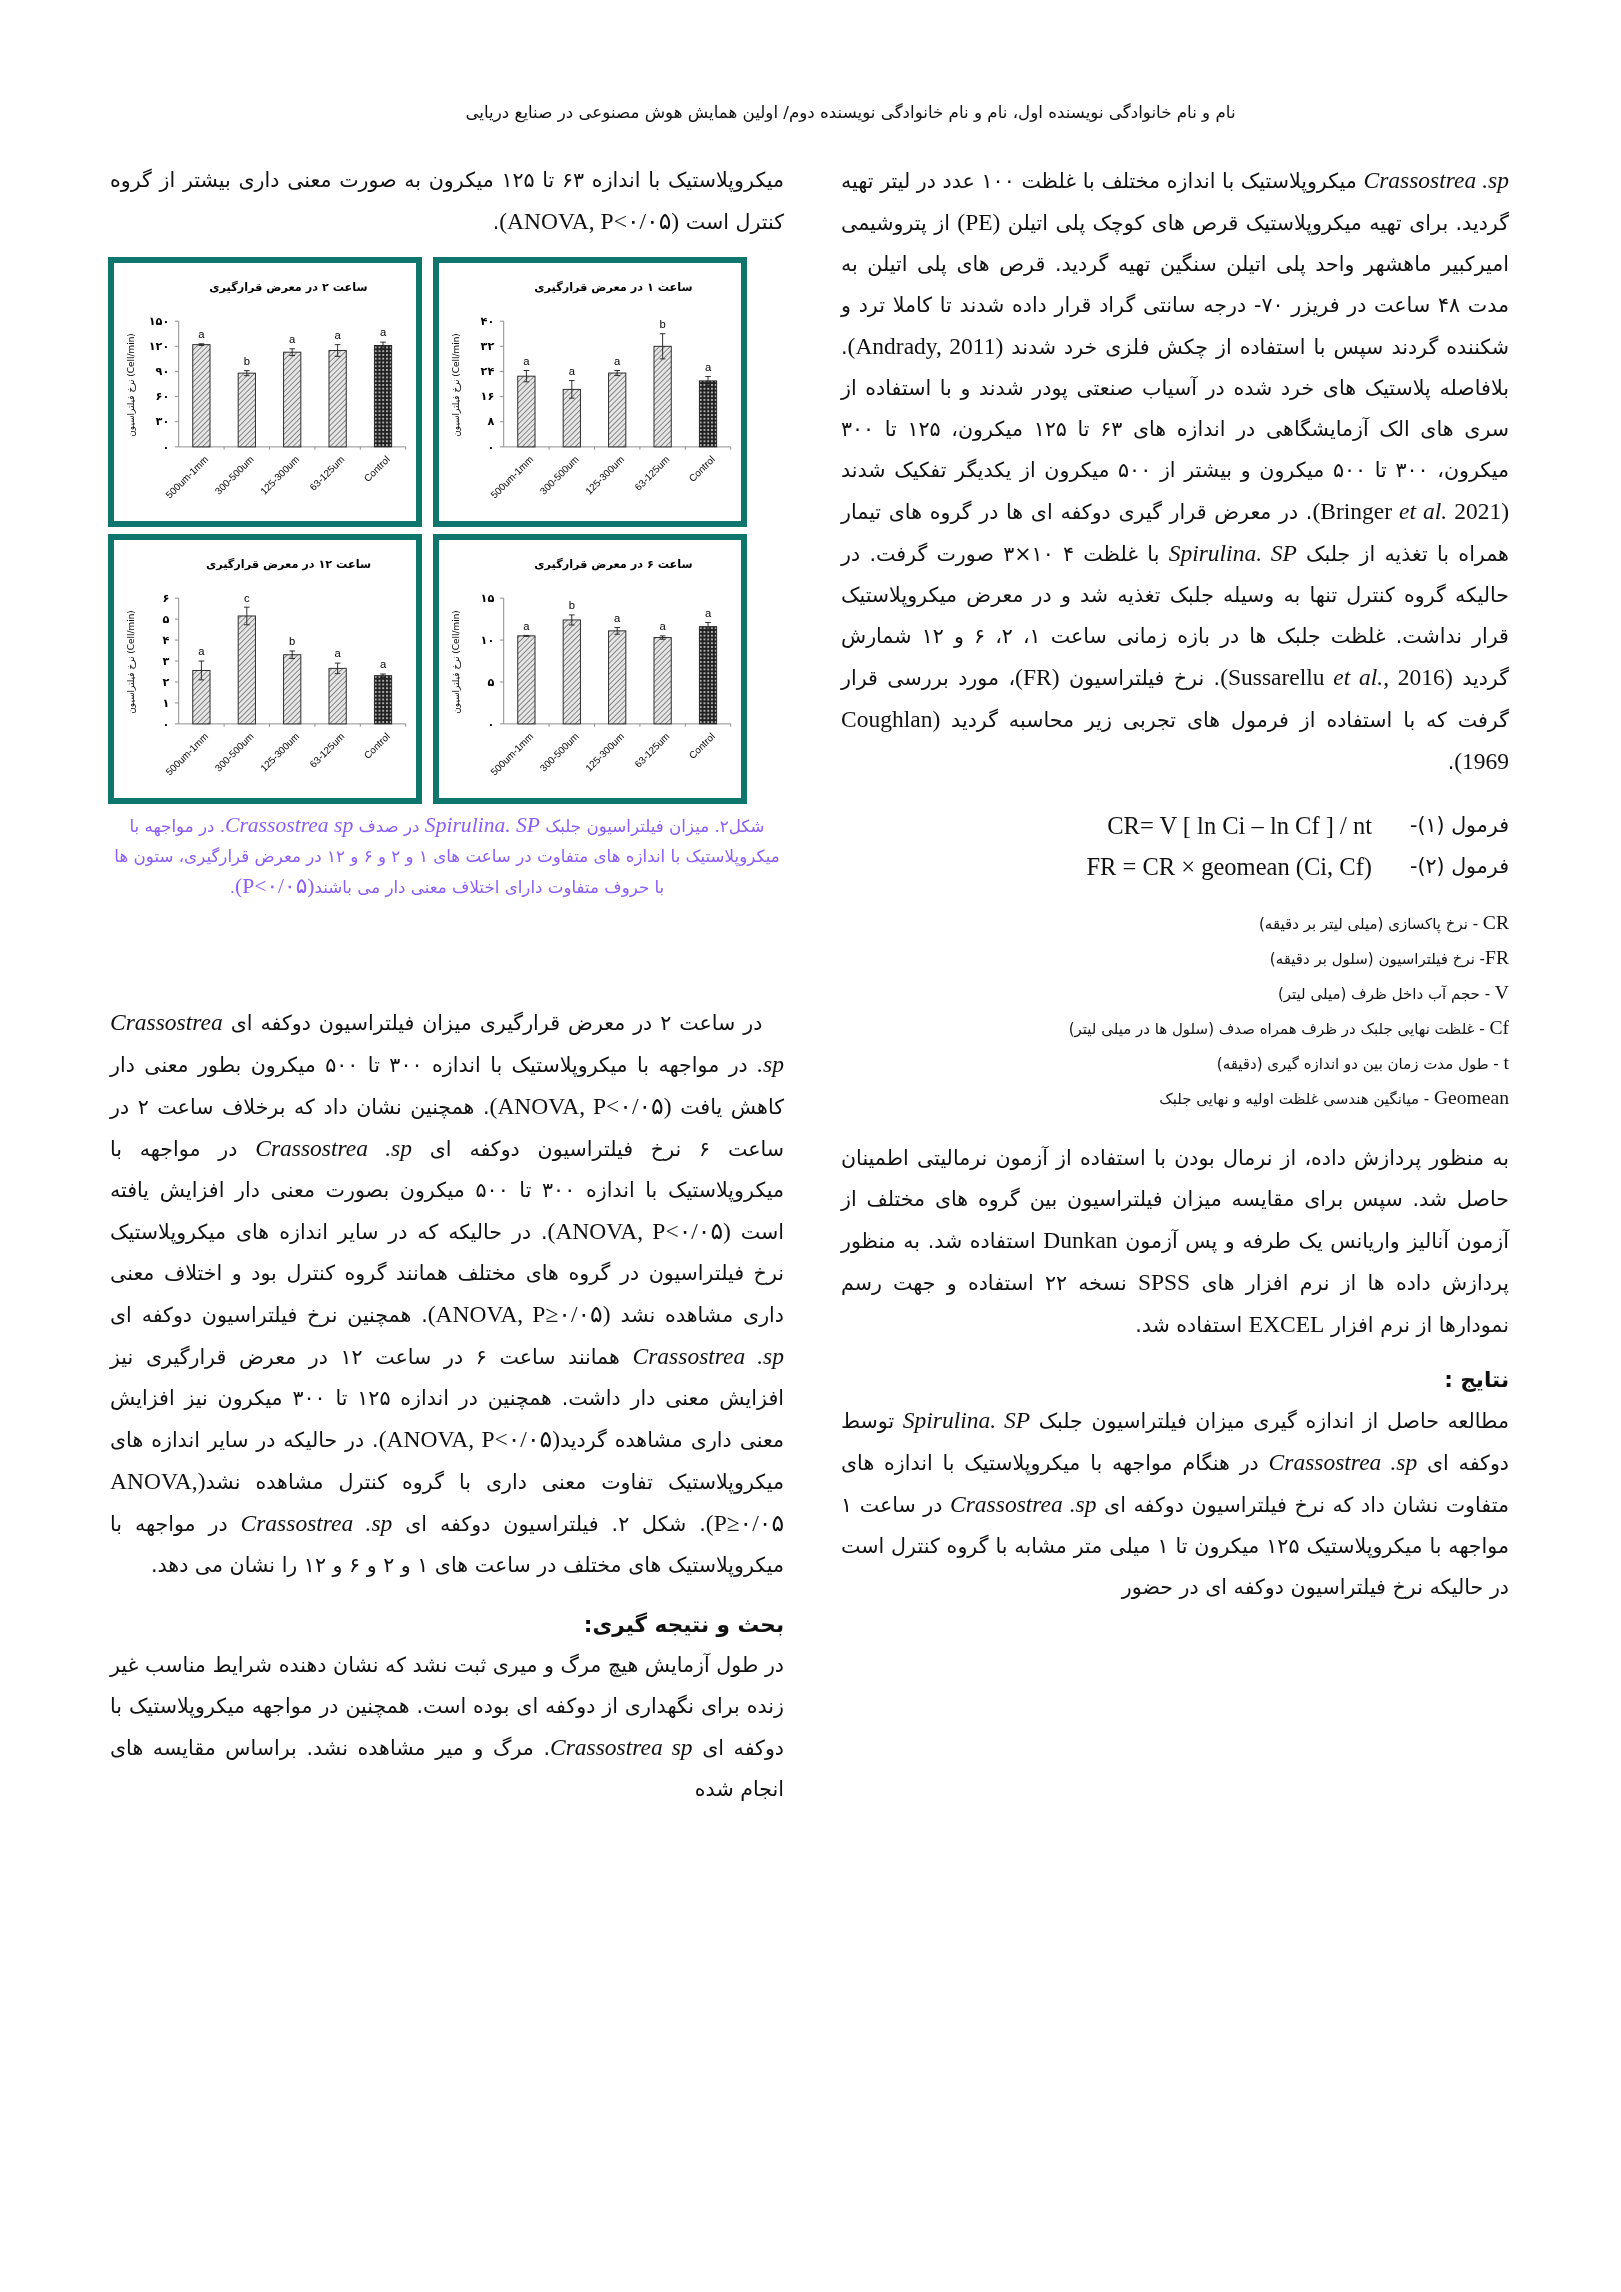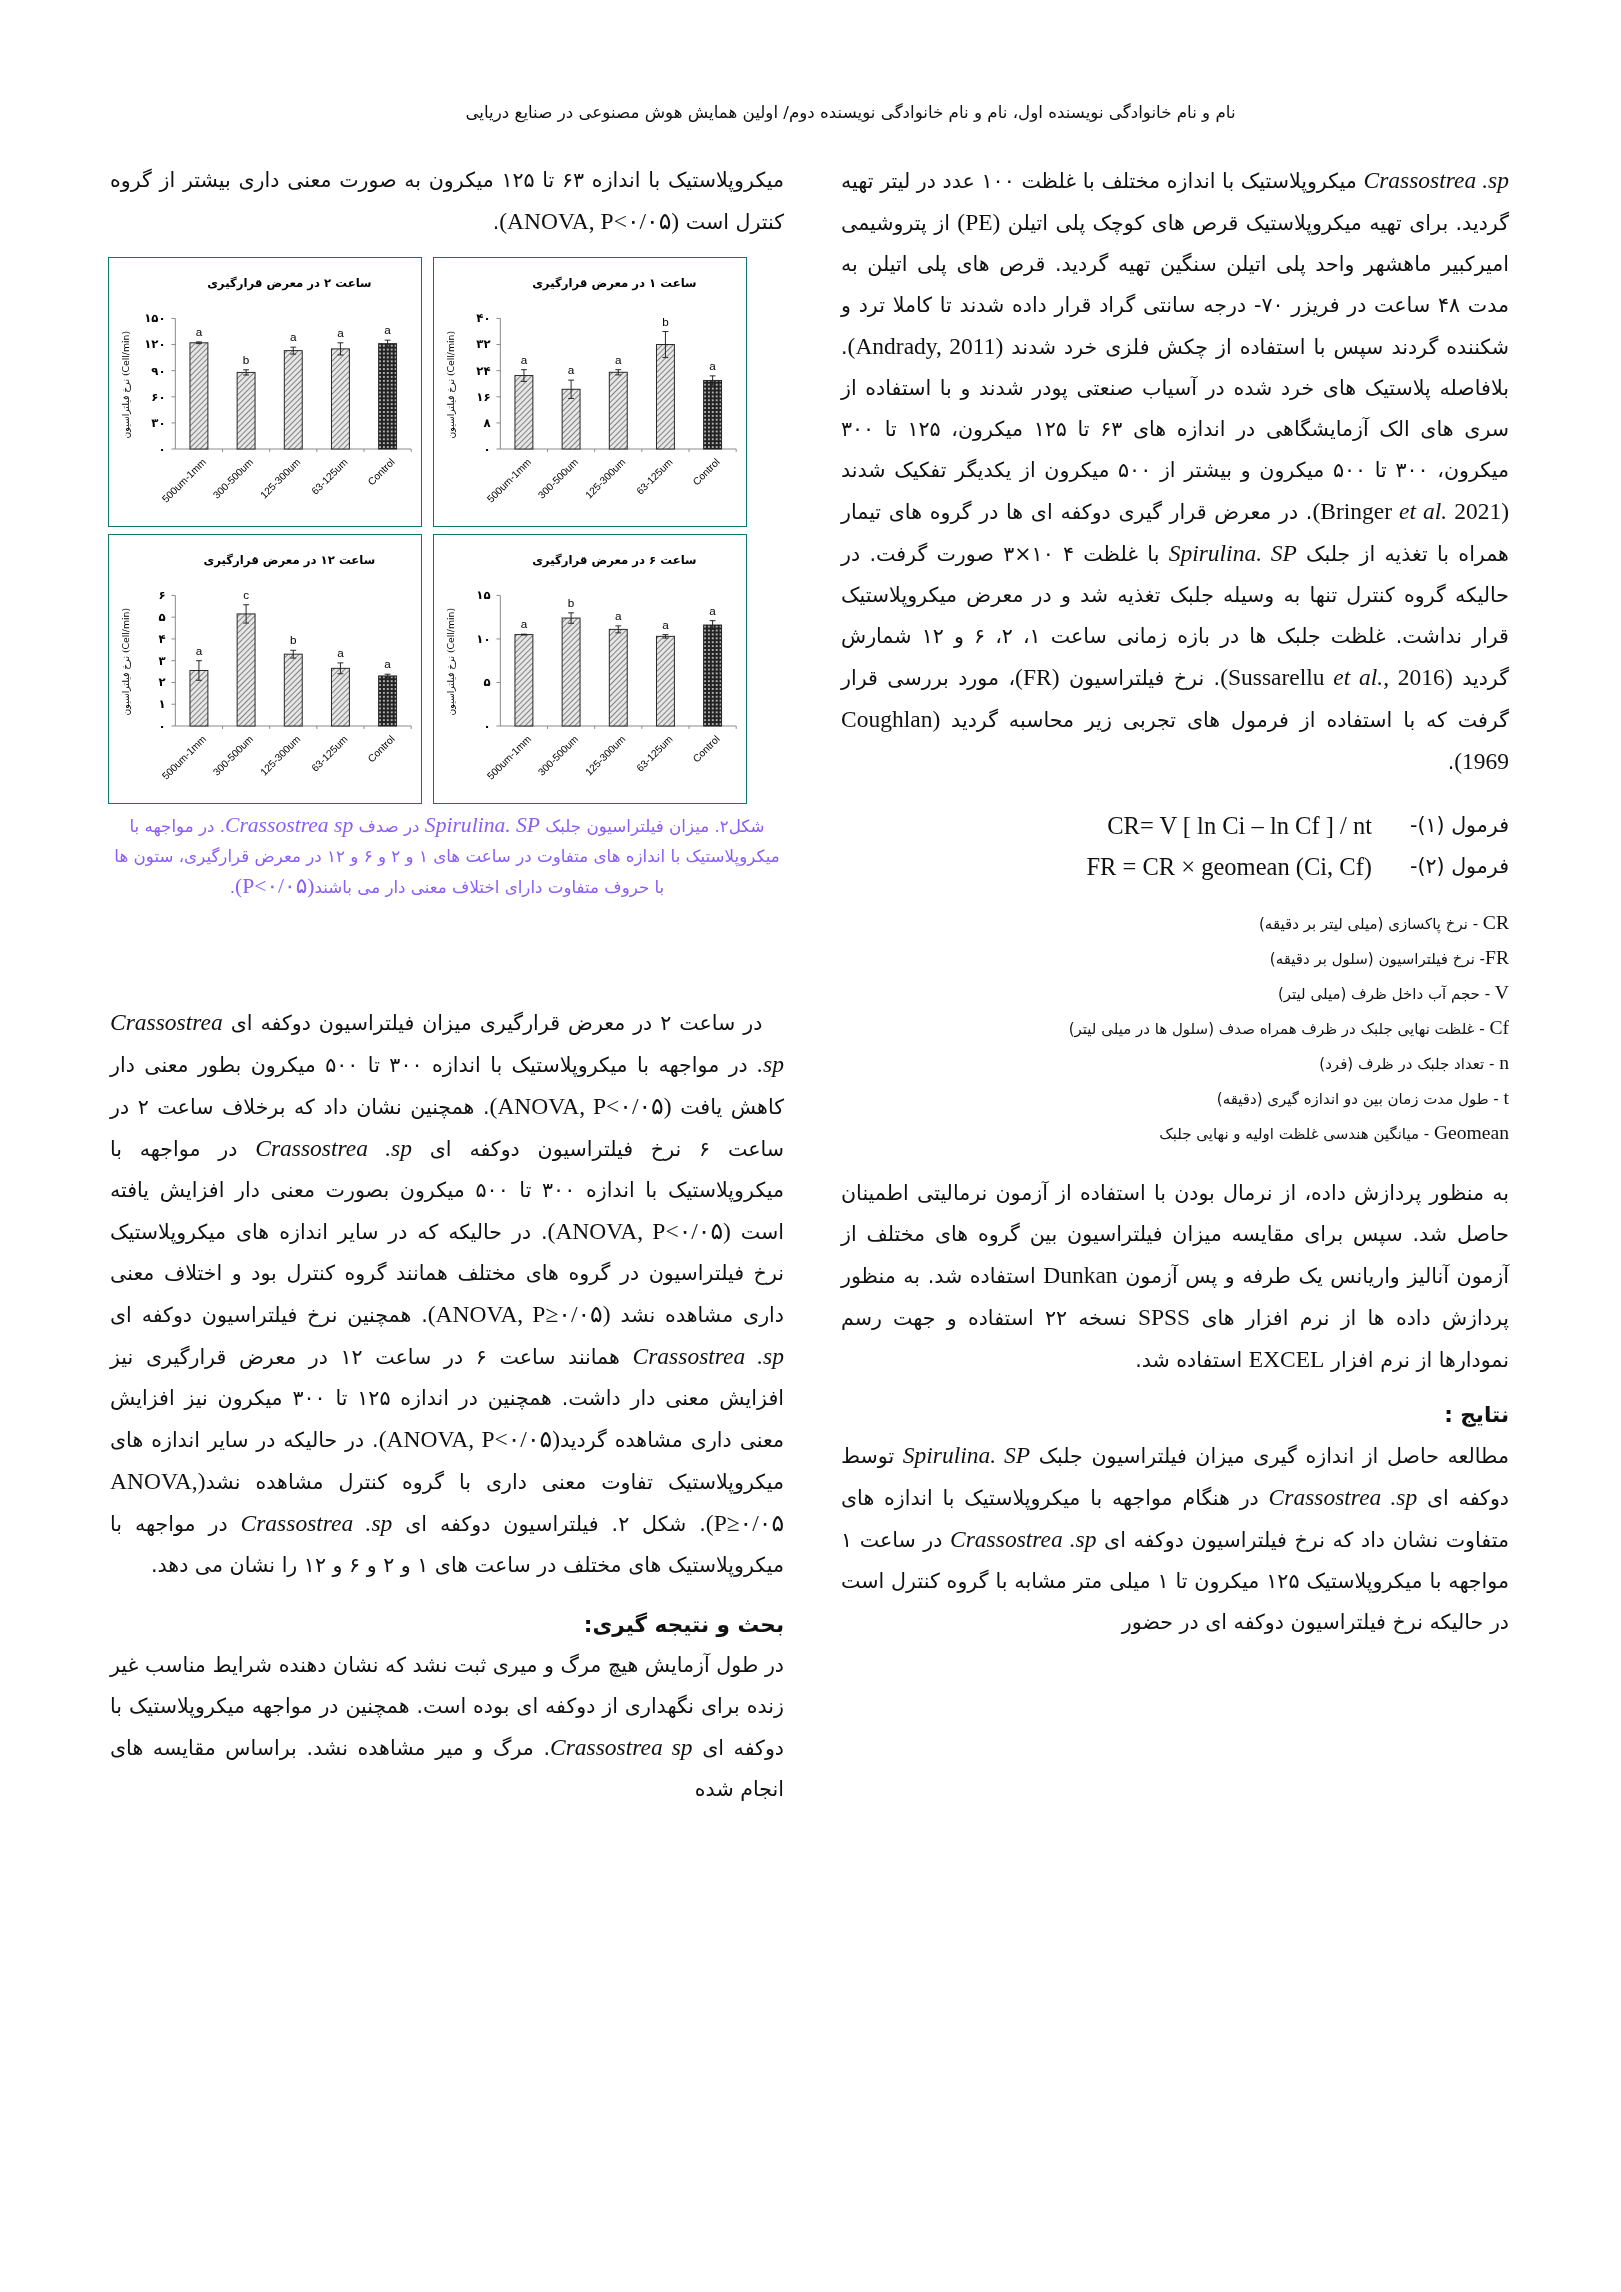--- a/index.html
+++ b/index.html
@@ -14,21 +14,21 @@
   .lat { font-family:"Liberation Serif", serif; font-size:23.5px; }
   .it { font-style:italic; }
   .formulas { margin-top:21.6px; margin-bottom:19.6px; }
   .formula-row { display:flex; direction:rtl; height:41px; align-items:center; }
   .formula-label { width:137px; text-align:right; }
   .formula-expr { font-family:"Liberation Serif", serif; font-size:24.5px; direction:ltr; text-align:right; width:353px; }
   .defs { font-size:15px; line-height:34px; margin-top:17.6px; margin-bottom:21.6px; }
   .defs .lat { font-size:19.6px; }
   .heading { font-weight:bold; font-size:21.6px; margin-top:13.7px; }
   .figure { position:absolute; left:108px; top:257px; width:639px; height:547px; }
-  .chart { position:absolute; width:314px; height:270px; background:#fff; border:1px solid #0f766e; box-sizing:border-box; }
+  .chart { position:absolute; width:314px; height:270px; background:#fff; border:6px solid #0f766e; box-sizing:border-box; }
   .chart svg { width:100%; height:100%; }
   .caption { position:absolute; left:110px; top:810px; width:674px; direction:rtl; text-align:center;
              font-size:16.7px; line-height:30px; color:#8b5cf6; }
   .caption .lat { font-size:21.6px; }
 </style>
 </head>
 <body>
 
 <div class="header">نام و نام خانوادگی نویسنده اول، نام و نام خانوادگی نویسنده دوم/ اولین همایش هوش مصنوعی در صنایع دریایی</div>
 
@@ -44,21 +44,20 @@
       <span class="formula-label">فرمول (۲)-</span>
       <span class="formula-expr">FR = CR × geomean (Ci, Cf)</span>
     </div>
   </div>
 
   <div class="defs">
     <div><span class="lat">CR</span><span> - نرخ پاکسازی (میلی لیتر بر دقیقه)</span></div>
     <div><span class="lat">FR</span><span>- نرخ فیلتراسیون (سلول بر دقیقه)</span></div>
     <div><span class="lat">V</span><span> - حجم آب داخل ظرف (میلی لیتر)</span></div>
     <div><span class="lat">Cf</span><span> - غلظت نهایی جلبک در ظرف همراه صدف (سلول ها در میلی لیتر)</span></div>
-    <div><span class="lat">n</span><span> - تعداد جلبک در ظرف (فرد)</span></div>
     <div><span class="lat">t</span><span> - طول مدت زمان بین دو اندازه گیری (دقیقه)</span></div>
     <div><span class="lat">Geomean</span><span> - میانگین هندسی غلظت اولیه و نهایی جلبک</span></div>
   </div>
 
   <p><span>به منظور پردازش داده، از نرمال بودن با استفاده از آزمون نرمالیتی اطمینان حاصل شد. سپس برای مقایسه میزان فیلتراسیون بین گروه های مختلف از آزمون آنالیز واریانس یک طرفه و پس آزمون </span><span class="lat">Dunkan</span><span> استفاده شد. به منظور پردازش داده ها از نرم افزار های </span><span class="lat">SPSS</span><span> نسخه ۲۲ استفاده و جهت رسم نمودارها از نرم افزار </span><span class="lat">EXCEL</span><span> استفاده شد.</span></p>
 
   <div class="heading">نتایج :</div>
 
   <p><span>مطالعه حاصل از اندازه گیری میزان فیلتراسیون جلبک </span><span class="lat it">Spirulina. SP</span><span> توسط دوکفه ای </span><span class="lat it">Crassostrea .sp</span><span> در هنگام مواجهه با میکروپلاستیک با اندازه های متفاوت نشان داد که نرخ فیلتراسیون دوکفه ای </span><span class="lat it">Crassostrea .sp</span><span> در ساعت ۱ مواجهه با میکروپلاستیک ۱۲۵ میکرون تا ۱ میلی متر مشابه با گروه کنترل است در حالیکه نرخ فیلتراسیون دوکفه ای در حضور</span></p>
 </div>

